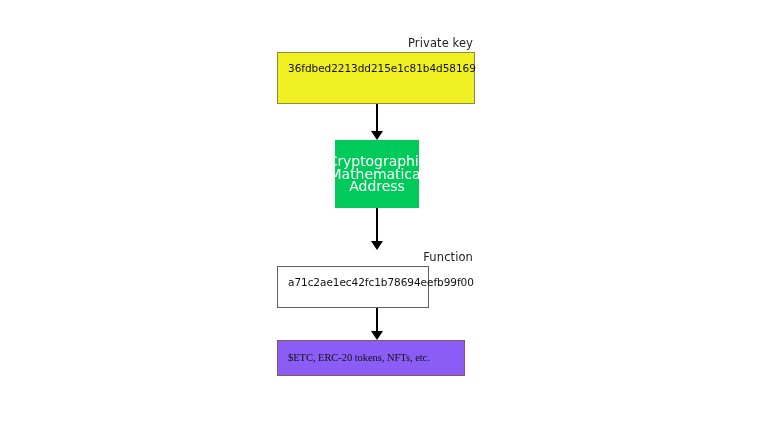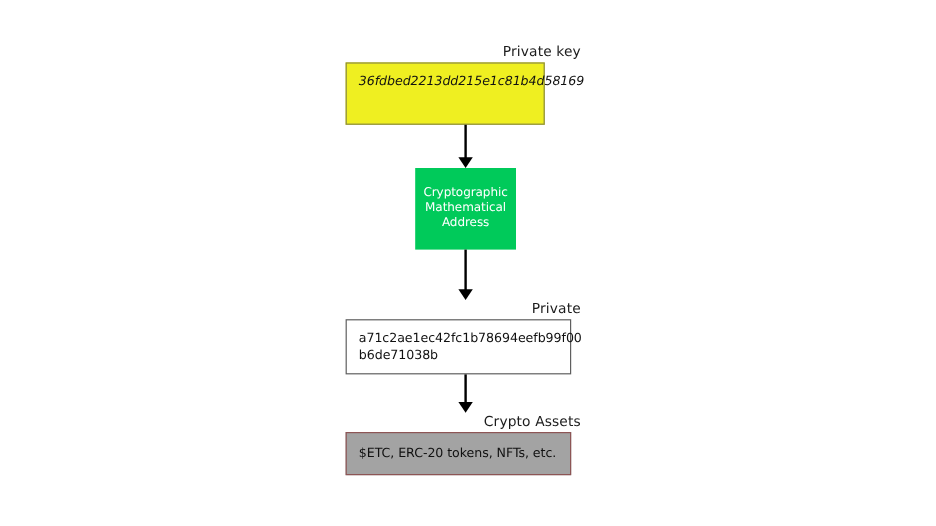--- a/index.html
+++ b/index.html
@@ -19,21 +19,21 @@
   .canvas {
     position: relative;
     width: 780px;
     height: 438px;
     background: #ffffff;
   }
 
   
   .flow {
     position: absolute;
-    left: 288px;
+    left: 277px;
     top: 36px;
     width: 200px;
   }
 
   
   .node-label {
     font-size: 11.5px;
     line-height: 14px;
     color: #1c1c1c;
     text-align: right;
@@ -50,48 +50,47 @@
     padding: 8px 10px;
     font-size: 10.5px;
     line-height: 14px;
     letter-spacing: -0.05px;
     word-break: break-all;
   }
 
   .box-private-key {
     background: #efef21;
     border-color: #8a8a42;
-    width: 166px;
+    width: 198px;
     min-height: 52px;
     color: #111111;
-    font-style: italic;
   }
 
   .box-function {
     background: #00ca5a;
     border: none;
     width: 84px;
     min-height: 68px;
     margin: 0 auto;
     color: #ffffff;
     display: flex;
     align-items: center;
     justify-content: center;
     text-align: center;
-    font-size: 10px;
+    font-size: 14px;
     line-height: 12.5px;
     word-break: normal;
     padding: 6px 4px;
   }
   .box-function span { display: block; }
 
   .box-address {
     background: #ffffff;
     border-color: #5f5f5f;
-    width: 188px;
+    width: 152px;
     min-height: 42px;
     color: #111111;
   }
 
   .box-assets {
     background: #e7a1a1;
     border-color: #8d5555;
     width: 188px;
     min-height: 36px;
     color: #111111;
@@ -158,35 +157,31 @@
         <span>Address</span>
       </div>
     </div>
 
     <div class="arrow arrow-2">
       <div class="arrow-shaft" style="background: rgb(0, 0, 0);"></div>
       <div class="arrow-head" style="border-top-color: rgb(0, 0, 0);"></div>
     </div>
 
     <div class="label-row">
-      <div class="node-label">Private</div>
+      <div class="node-label">Function</div>
     </div>
 
     <div class="box box-address" style="background: rgb(255, 255, 255); border-color: rgb(95, 95, 95);">
       <span class="hex-line">a71c2ae1ec42fc1b78694eefb99f00</span>
-      <span class="hex-line">b6de71038b</span>
     </div>
 
     <div class="arrow arrow-3">
       <div class="arrow-shaft" style="background: rgb(0, 0, 0);"></div>
       <div class="arrow-head" style="border-top-color: rgb(0, 0, 0);"></div>
     </div>
 
-    <div class="label-row">
-      <div class="node-label">Crypto Assets</div>
-    </div>
 
-    <div class="box box-assets" style="background: #a3a3a3; border-color: rgb(141, 85, 85);">
+    <div class="box box-assets" style="background: #8b5cf6; border-color: rgb(141, 85, 85); font-family: Liberation Serif, serif;">
       <span>$ETC, ERC-20 tokens, NFTs, etc.</span>
     </div>
 
   </div>
 </div>
 
 </body></html>

